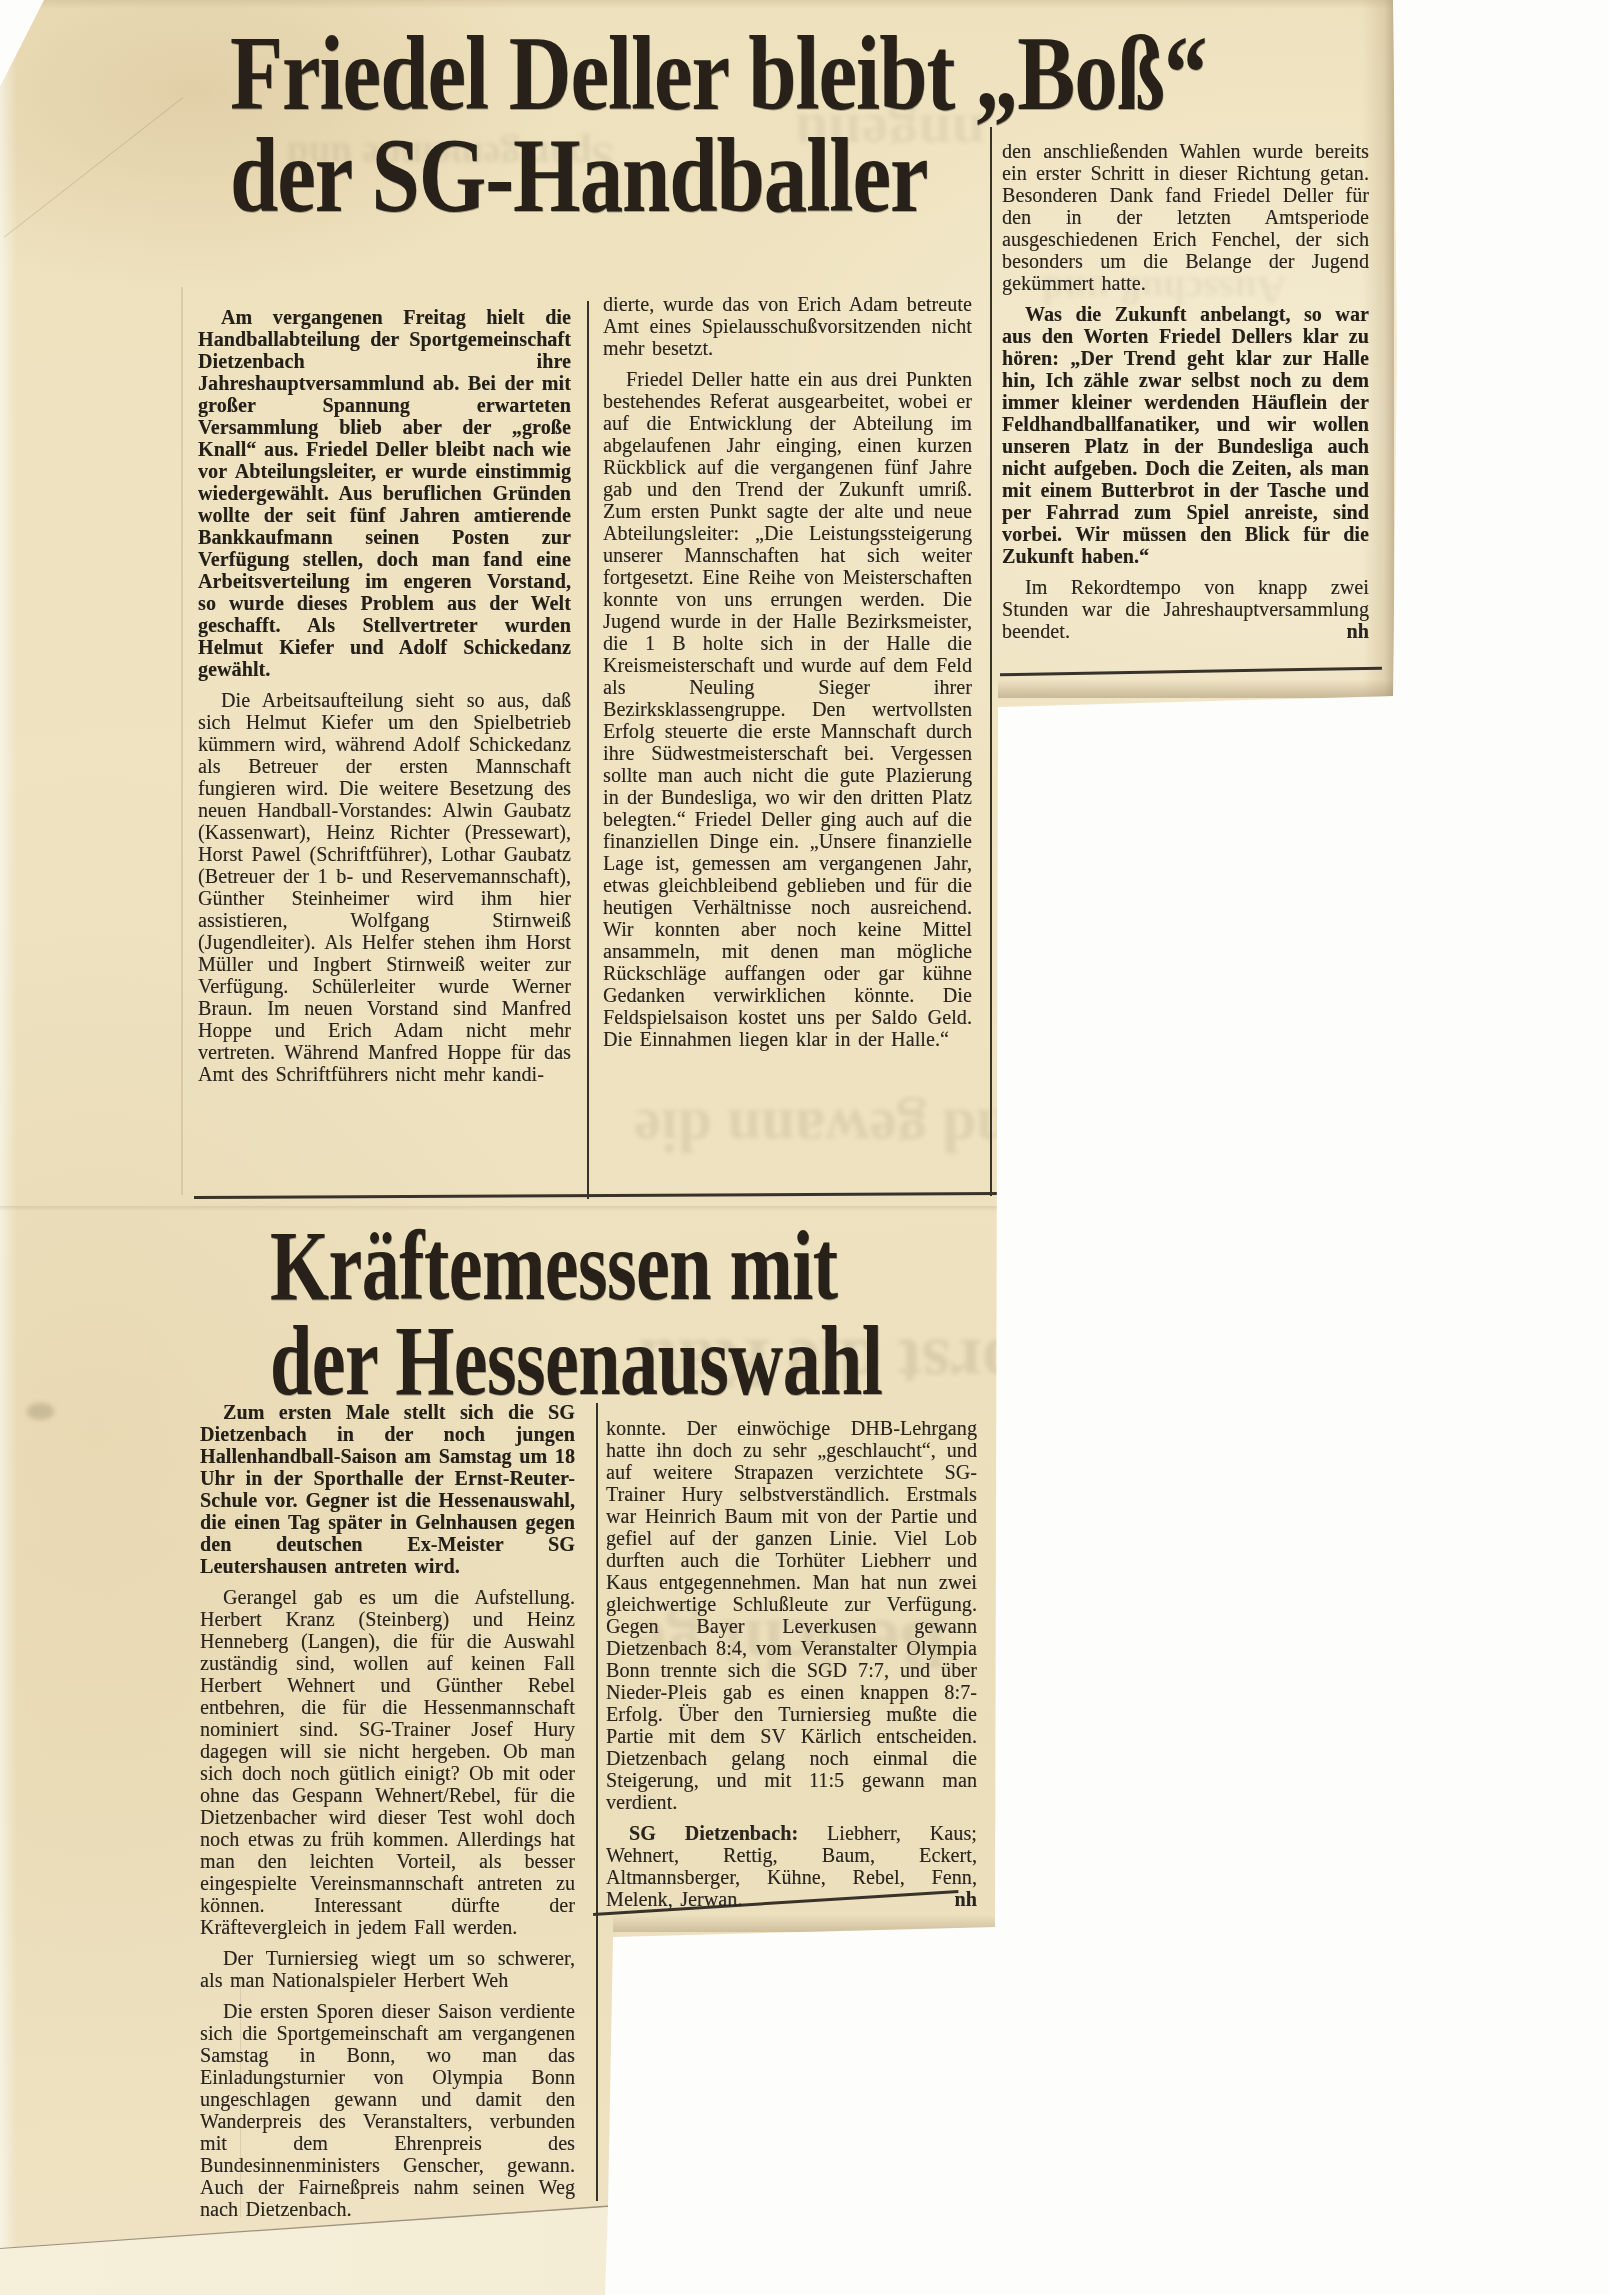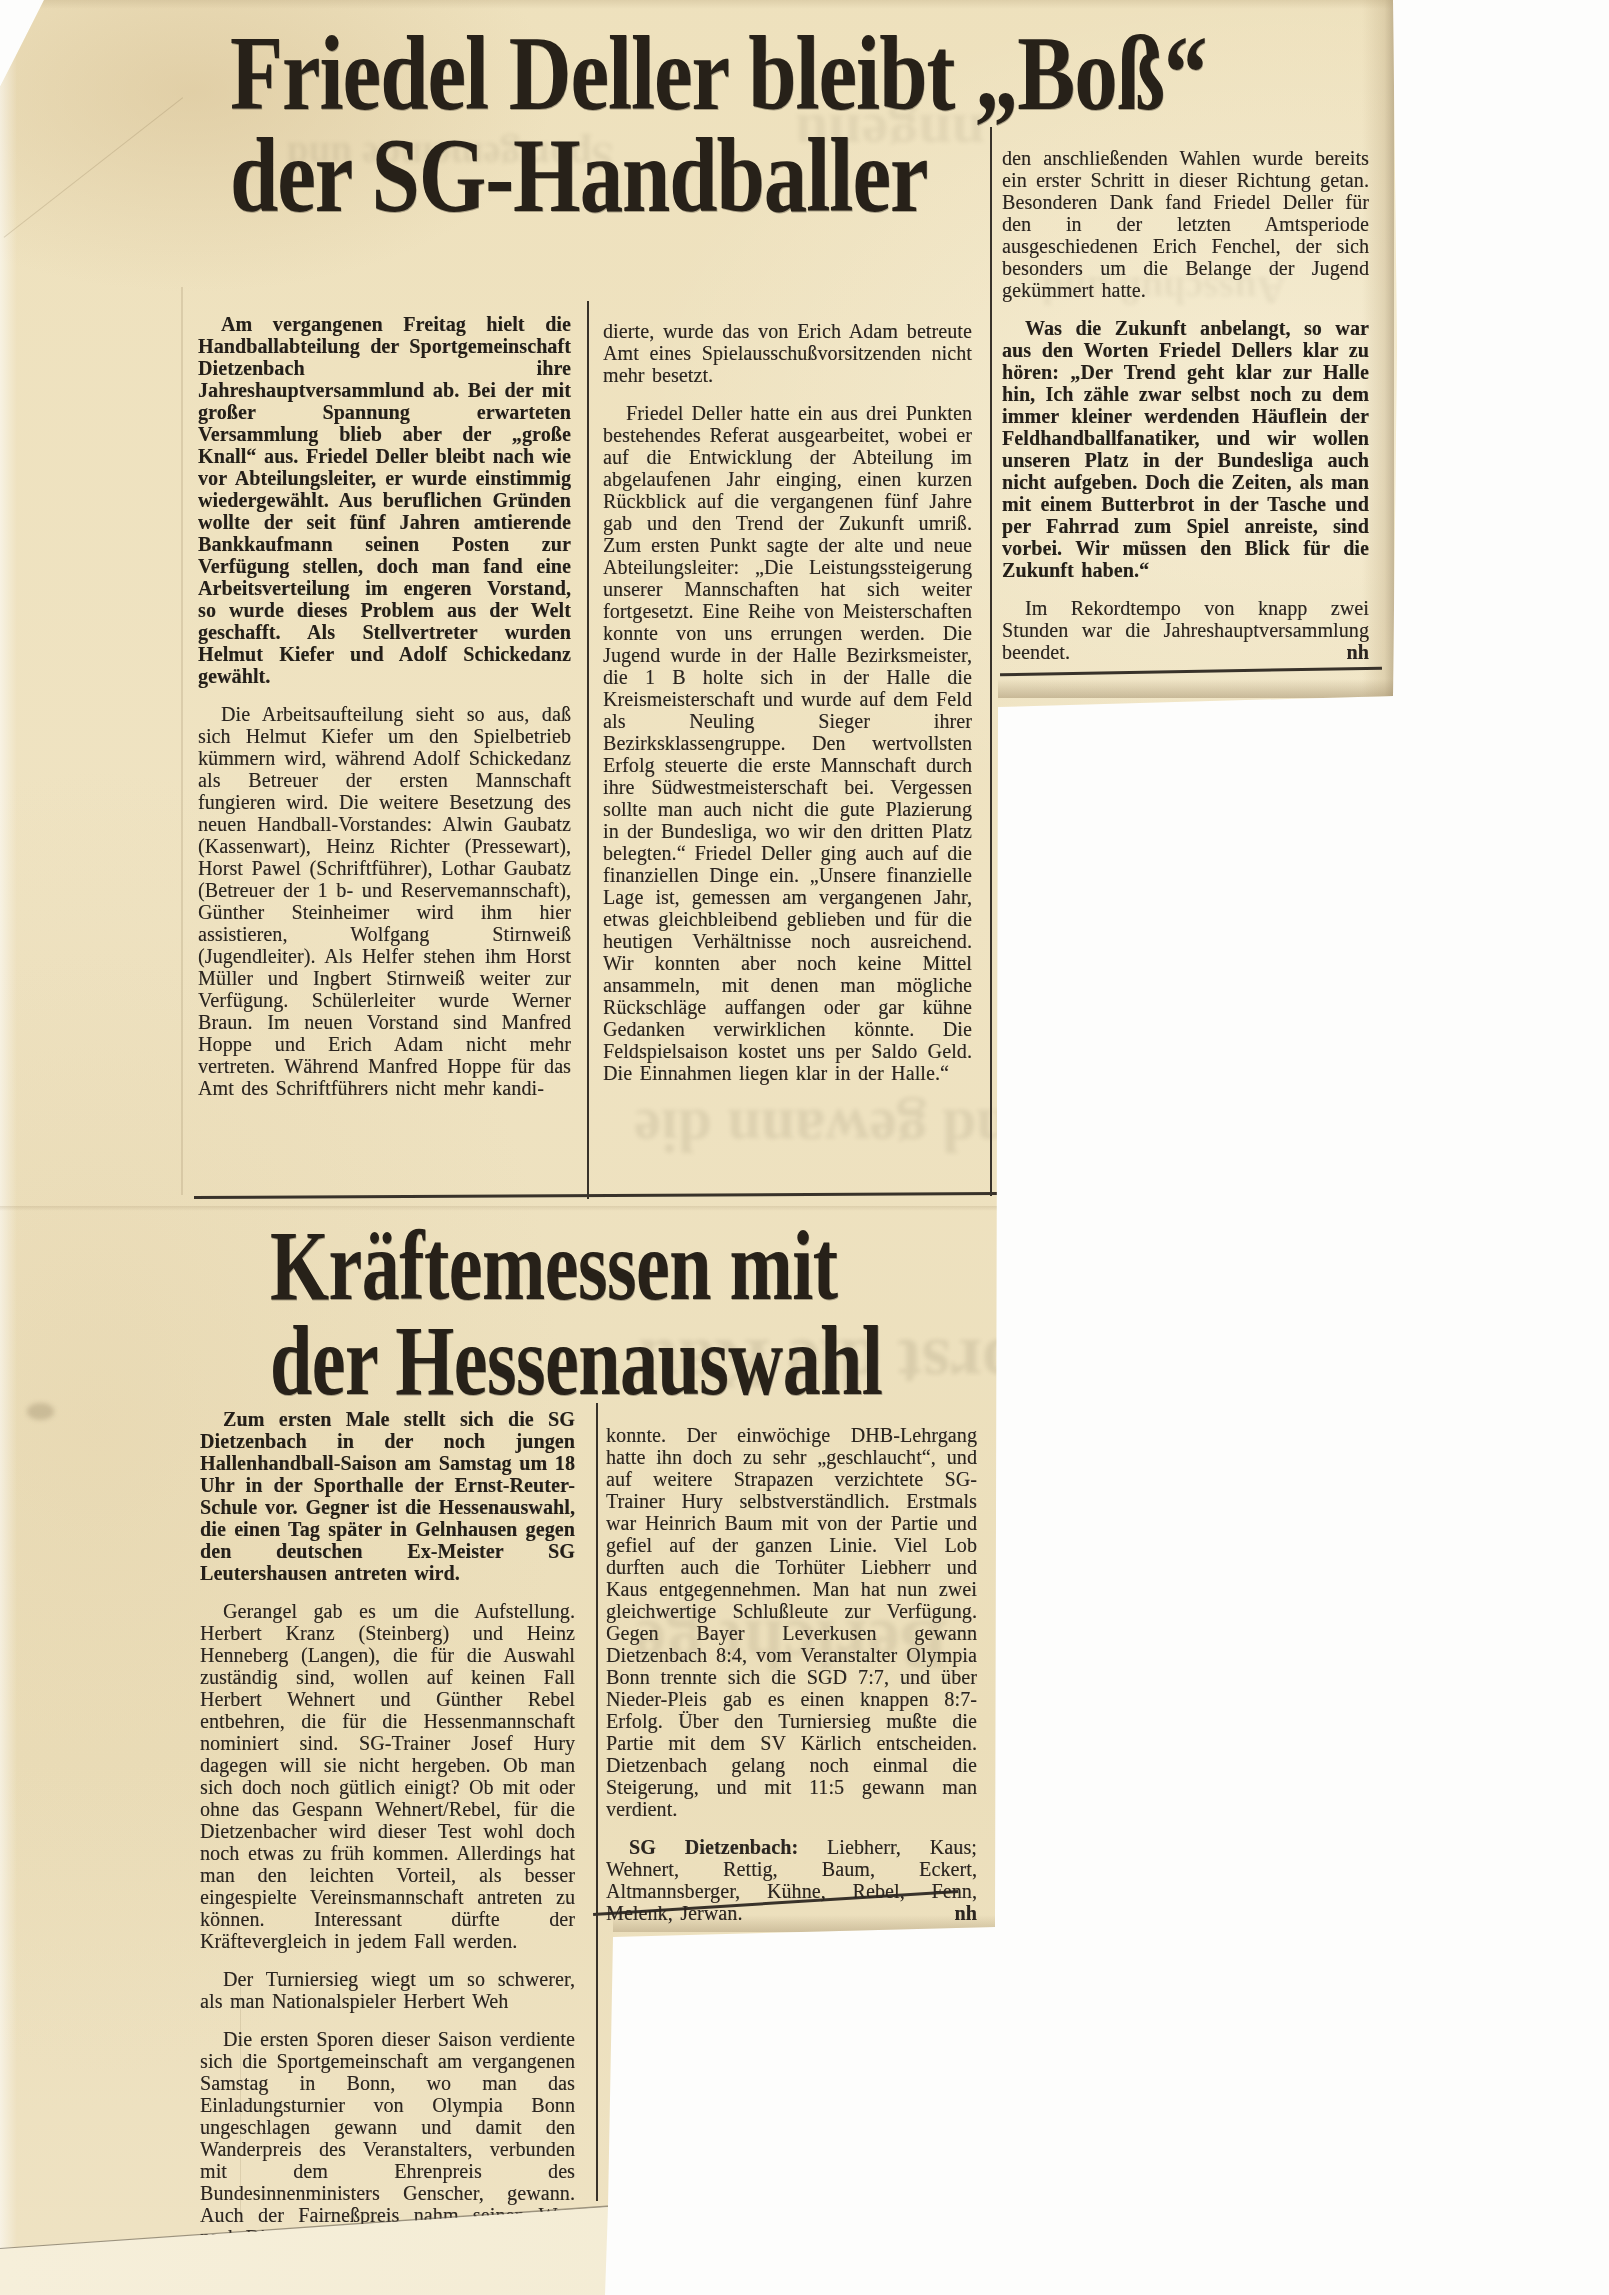--- a/index.html
+++ b/index.html
@@ -77,26 +77,26 @@
     text-shadow:0.7px 0.7px 0.7px rgba(40,33,25,.35);
   }
   .h-a1{left:230px;top:23px;font-size:106px;line-height:102px;transform:scaleX(.82);letter-spacing:-1.3px;}
   .h-a2{left:270px;top:1218px;font-size:100px;line-height:95px;transform:scaleX(.76);letter-spacing:-0.7px;}
   
   .col{
     position:absolute;font-size:20px;line-height:22px;color:#2b2520;
     text-align:justify;word-spacing:2.3px;letter-spacing:0.1px;
     text-shadow:0.3px 0.3px 0.5px rgba(43,37,30,.40);
   }
-  .col p{margin:16px 0 8px 0;text-indent:23px;}
+  .col p{margin:9px 0 8px 0;text-indent:23px;}
   .col p.noindent{text-indent:0;}
   .col p.boldp{font-weight:bold;color:#241f19;}
   .sig{float:right;font-weight:bold;}
   .a1c1{left:198px;top:297px;width:373px;}
-  .a1c2{left:603px;top:304px;width:369px;}
+  .a1c2{left:603px;top:284px;width:369px;}
   .a1c3{left:1002px;top:131px;width:367px;}
   .a2c1{left:200px;top:1392px;width:375px;}
   .a2c2{left:606px;top:1408px;width:371px;}
 </style>
 </head>
 <body>
 
 <div class="underlayer"></div>
 
 <div class="clipping">

